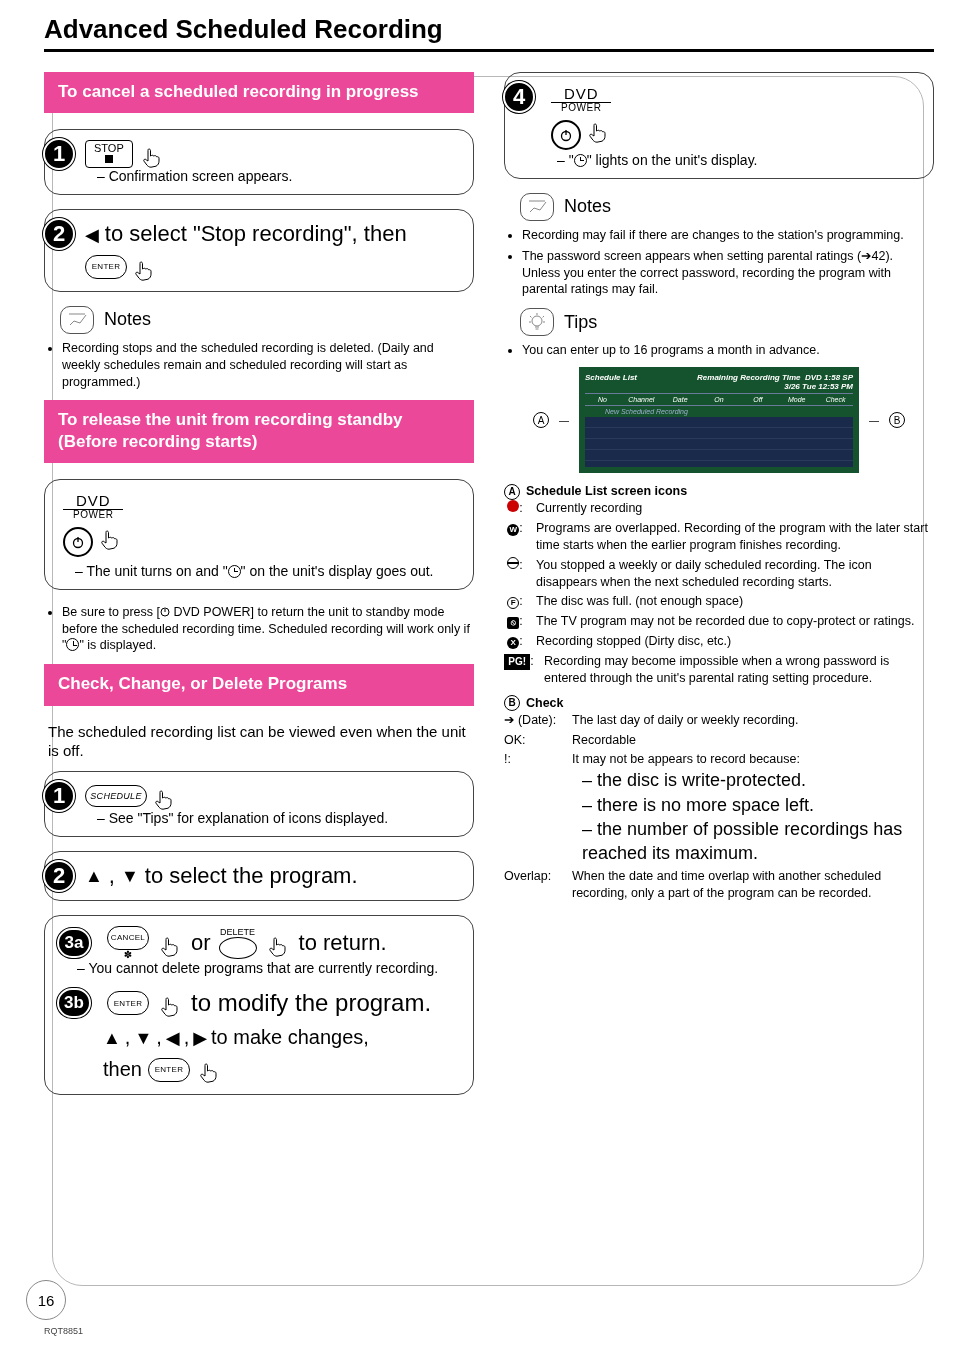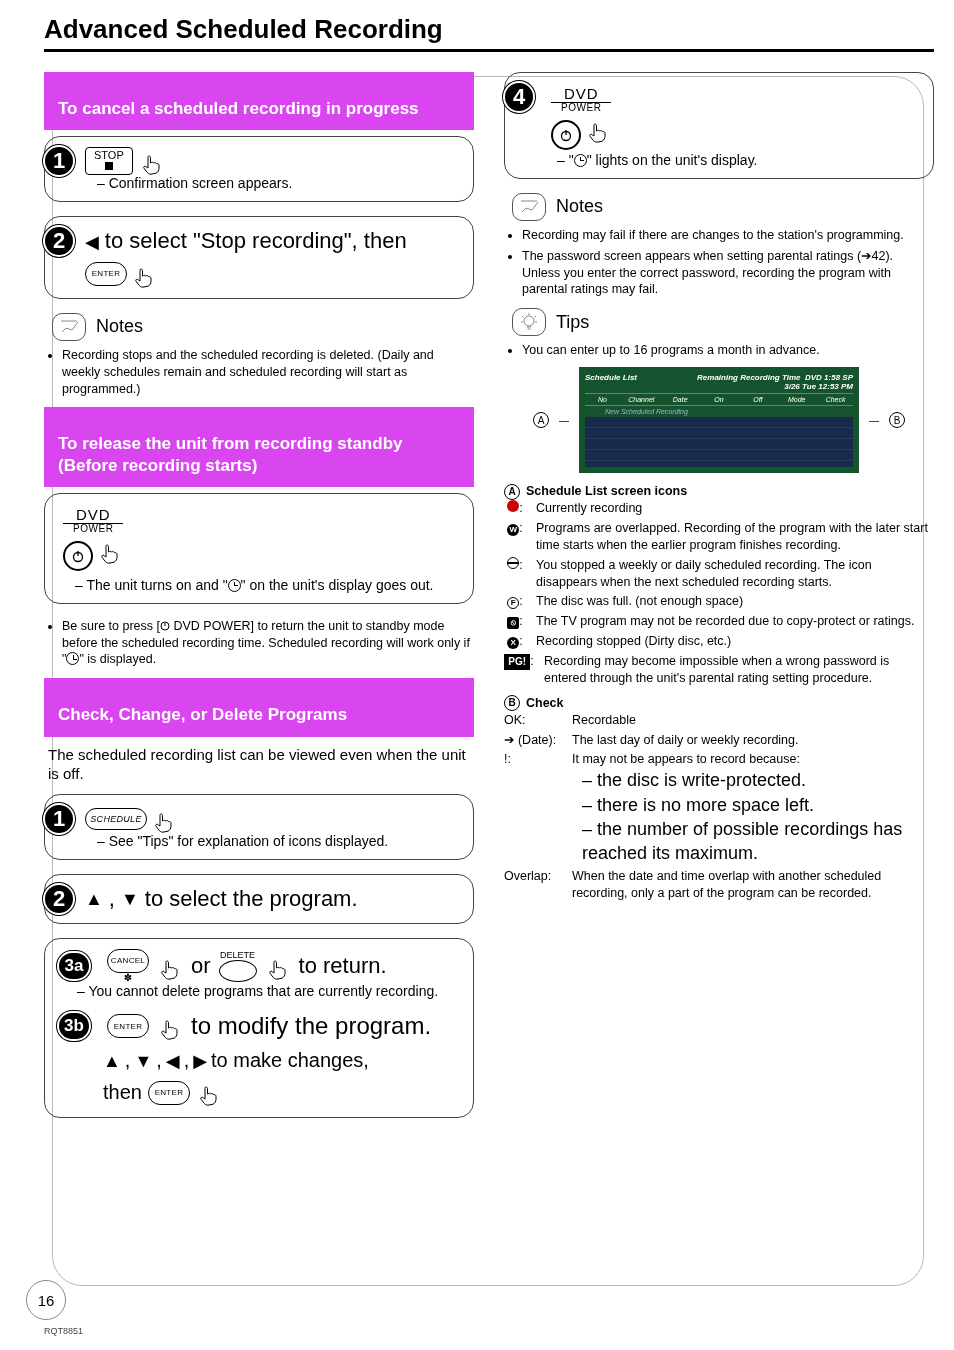--- a/index.html
+++ b/index.html
@@ -6,21 +6,21 @@
   body { font-family: Arial, Helvetica, sans-serif; width: 954px; margin: 0 auto; background: #fff; color: #000; }
   .page { padding: 14px 20px 10px 44px; position: relative; min-height: 1350px; }
   .page-title { font-size: 26px; font-weight: bold; }
   .title-rule { border: none; border-top: 3.5px solid #000; margin: 4px 0 20px 0; }
   .columns { display: flex; gap: 30px; }
   .col { flex: 1; min-width: 0; }
   .col-left, .col-right { position: relative; }
   
   .outer-border { position: absolute; border: 1px solid #b8b8b8; border-radius: 30px; left: 52px; right: 30px; top: 76px; height: 1210px; pointer-events: none; }
 
-  .black-band { background: #d946ef; color: #fff; font-weight: bold; padding: 26px 14px 11px 14px; font-size: 17px; line-height: 1.25; margin-bottom: 6px; }
+  .black-band { background: #ec4899; color: #fff; font-weight: bold; padding: 9px 14px 11px 14px; font-size: 17px; line-height: 1.25; margin-bottom: 16px; }
   .black-band .sub { font-weight: bold; }
 
   .step { border: 1px solid #444; border-radius: 16px; padding: 10px 12px 10px 12px; margin-bottom: 14px; position: relative; }
   .step-num { position: absolute; left: -2px; top: 8px; width: 32px; height: 32px; background: #000; color: #fff; border-radius: 50%; font-size: 22px; font-weight: bold; display: flex; align-items: center; justify-content: center; border: 2px solid #fff; box-shadow: 0 0 0 1px #000; }
   .step-num.inline { position: static; display: inline-flex; vertical-align: middle; margin-right: 8px; }
   .step-num.sub { font-size: 17px; width: 34px; height: 30px; border-radius: 16px; }
   .step-line { font-size: 22px; margin-left: 28px; display: flex; align-items: center; flex-wrap: wrap; gap: 6px; line-height: 1.3; }
 
   .btn-box { display: inline-block; border: 1.5px solid #000; border-radius: 4px; padding: 2px 8px; font-size: 11px; text-align: center; line-height: 1; vertical-align: middle; }
   .btn-box .stop-sq { display: inline-block; width: 8px; height: 8px; background: #000; margin-top: 1px; }
@@ -29,21 +29,21 @@
   .btn-oval.delete { width: 38px; height: 22px; }
   .btn-oval.schedule { width: 62px; height: 22px; border-radius: 12px; font-style: italic; font-size: 9px; }
   .btn-circle { display: inline-flex; align-items: center; justify-content: center; border: 2.2px double #000; border-radius: 50%; width: 30px; height: 30px; vertical-align: middle; }
   .hand { position: relative; display: inline-block; margin-left: 2px; top: 6px; }
   .hand svg { width: 24px; height: 24px; }
   .sym { font-size: 18px; vertical-align: middle; line-height: 1; }
 
   .dash-note { font-size: 14px; margin-left: 40px; }
   .dash-note::before { content: "– "; }
 
-  .notes-head { display: flex; align-items: center; gap: 10px; margin: 10px 0 6px 8px; }
+  .notes-head { display: flex; align-items: center; gap: 10px; margin: 10px 0 6px 16px; }
   .notes-head .icon-wrap { width: 34px; height: 28px; border: 1.3px solid #555; border-radius: 10px; display: flex; align-items: center; justify-content: center; }
   .notes-head .label { font-size: 18px; }
   .bullet-list { list-style: disc; margin-left: 18px; font-size: 12.5px; line-height: 1.35; }
   .bullet-list li { margin-bottom: 4px; }
 
   .para { font-size: 15px; margin: 8px 0 10px 4px; line-height: 1.3; }
 
   .dvd-power { display: inline-block; text-align: center; margin: 2px 0 2px 6px; }
   .dvd-power .line1 { font-size: 15px; letter-spacing: 1px; border-bottom: 1px solid #000; }
   .dvd-power .line2 { font-size: 10px; letter-spacing: .5px; margin-top: -1px; }
@@ -373,26 +373,26 @@
         <div class="def-row">
             <span class="key" style="width:30px;"><span class="pgi-badge">PG!</span>:</span>
             <span class="val">Recording may become impossible when a wrong password is entered through the unit's parental rating setting procedure.</span>
           </div>
 
         <div class="section-title" style="margin-top:8px;">
             <span class="circ-label">B</span> 
             <span>Check</span>
           </div>
         <div class="def-row">
+            <span class="key wide">➔ (Date):</span>
+            <span class="val">The last day of daily or weekly recording.</span>
+          </div>
+        <div class="def-row">
             <span class="key wide">OK:</span>
             <span class="val">Recordable</span>
-          </div>
-        <div class="def-row">
-            <span class="key wide">➔ (Date):</span>
-            <span class="val">The last day of daily or weekly recording.</span>
           </div>
         <div class="def-row">
             <span class="key wide">!:</span>
           <span class="val">
             <span>It may not be appears to record because:</span>
             <ul class="dash-sublist">
               <li>the disc is write-protected.</li>
               <li>there is no more space left.</li>
               <li>the number of possible recordings has reached its maximum.</li>
             </ul>

